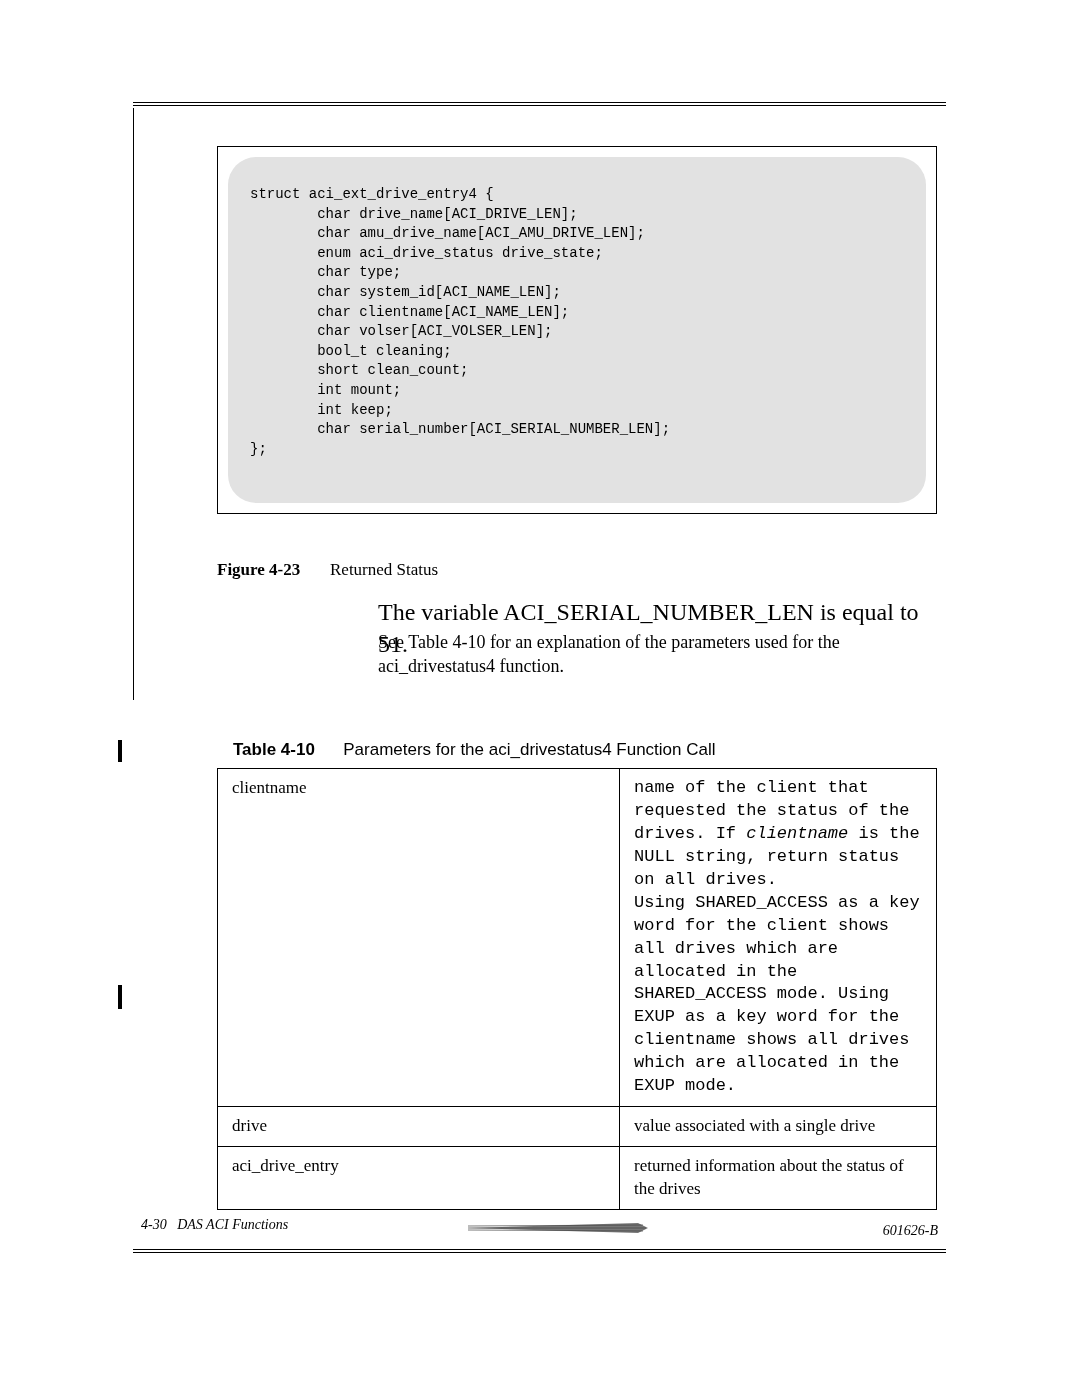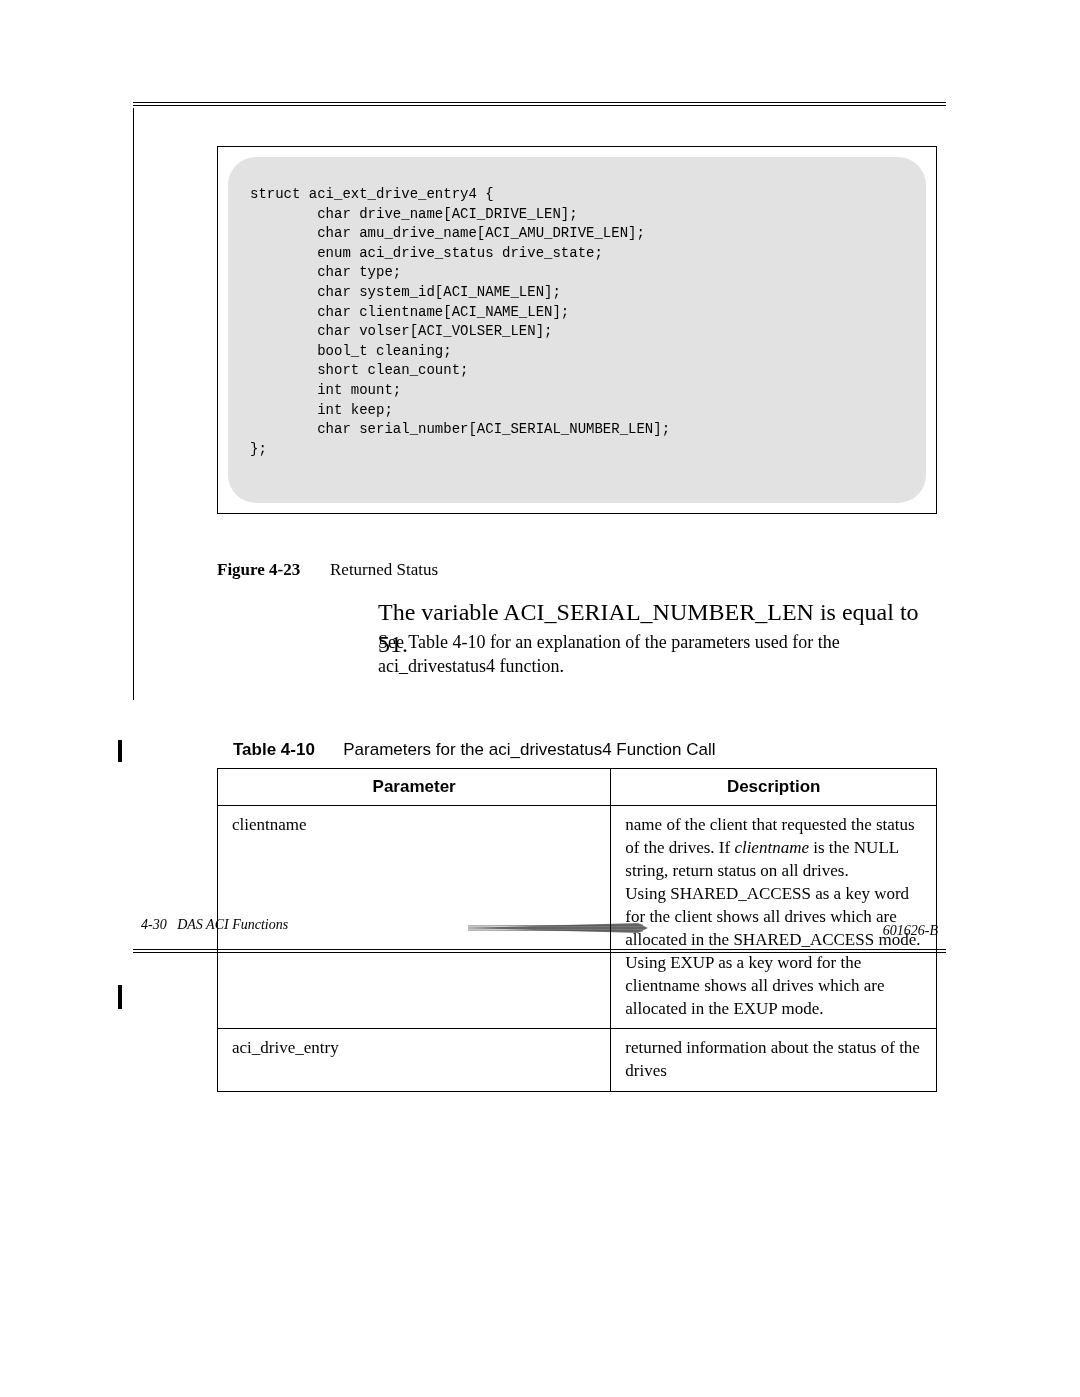--- a/index.html
+++ b/index.html
@@ -9,21 +9,21 @@
     color: #000;
     width: 1080px;
     height: 1397px;
     position: relative;
   }
   .page-frame {
     position: absolute;
     top: 102px;
     left: 133px;
     width: 813px;
-    height: 851px;
+    height: 1151px;
     border-top: 4px double #000;
     border-bottom: 4px double #000;
   }
   .vertical-rule {
     position: absolute;
     top: 108px;
     left: 133px;
     width: 1px;
     height: 592px;
     background: #000;
@@ -192,27 +192,27 @@
   <b>Table 4-10</b>&nbsp;&nbsp;&nbsp;&nbsp;&nbsp;&nbsp;<span>Parameters for the aci_drivestatus4 Function Call</span>
 </div>
 
 <table class="data-table">
   <colgroup>
     <col style="width:205px">
     <col style="width:150px">
     <col>
   </colgroup>
   <tbody>
-      <tr>
-    <th>Parameter</th>
-    <th colspan="2">Description</th>
+  <tr>
+    <td>clientname</td>
+    <td colspan="2" style="white-space:pre-line;font-family:Liberation Mono, monospace;"><span>name of the client that requested the status of the drives. If </span><span class="italic">clientname</span><span> is the NULL string, return status on all drives.
+Using SHARED_ACCESS as a key word for the client shows all drives which are allocated in the SHARED_ACCESS mode. Using EXUP as a key word for the clientname shows all drives which are allocated in the EXUP mode.</span></td>
   </tr>
   <tr>
-    <td>clientname</td>
-    <td colspan="2" style="white-space:pre-line;"><span>name of the client that requested the status of the drives. If </span><span class="italic">clientname</span><span> is the NULL string, return status on all drives.
-Using SHARED_ACCESS as a key word for the client shows all drives which are allocated in the SHARED_ACCESS mode. Using EXUP as a key word for the clientname shows all drives which are allocated in the EXUP mode.</span></td>
+    <td>drive</td>
+    <td colspan="2">value associated with a single drive</td>
   </tr>
   <tr>
     <td>aci_drive_entry</td>
     <td colspan="2">returned information about the status of the drives</td>
   </tr>
 </tbody>
   </table>
 
 </body></html>

